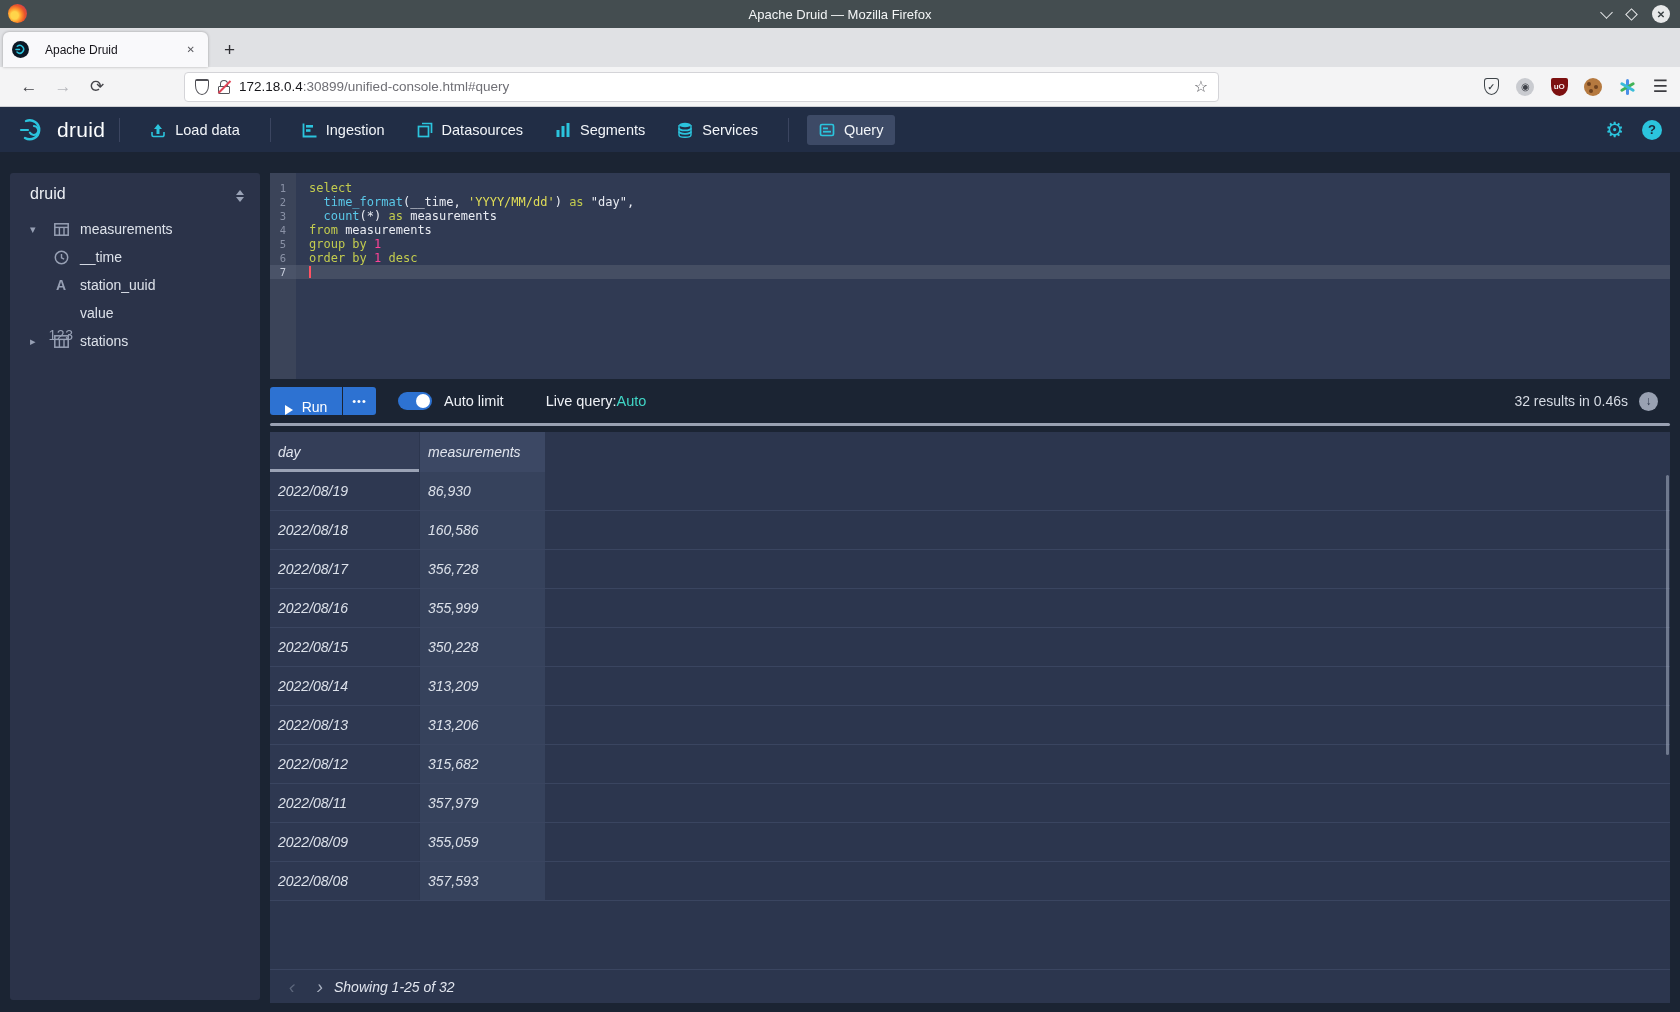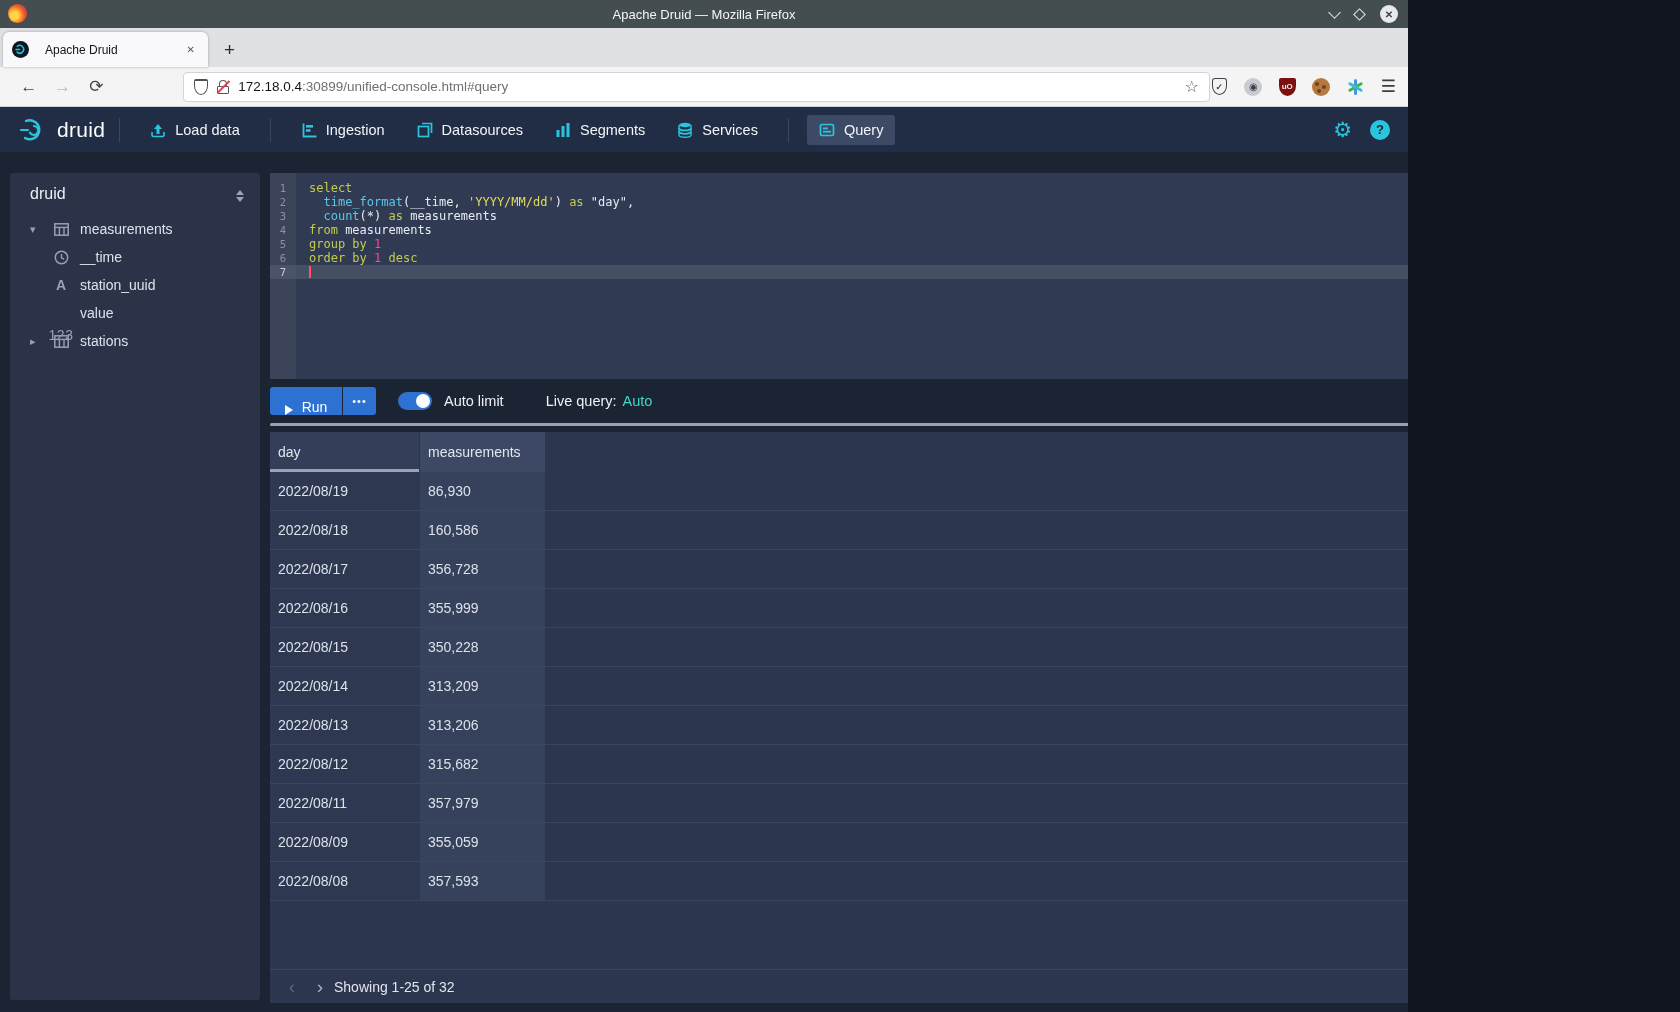--- a/index.html
+++ b/index.html
@@ -1,17 +1,17 @@
 <!DOCTYPE html>
 <html><head>
 <meta charset="utf-8">
 <style>
   * { margin:0; padding:0; box-sizing:border-box; }
   html,body { background:#10151f; }
-  .stage { position:relative; width:1408px; height:1012px; overflow:hidden;
+  .stage { position:relative; width:1680px; height:1012px; overflow:hidden;
            font-family:"Liberation Sans", sans-serif; }
 
   
   .titlebar { position:relative; height:28px; background:#444d50; display:flex; align-items:center; }
   .ff-logo { position:absolute; left:8px; top:4px; width:19px; height:19px; border-radius:50%;
              background:radial-gradient(circle at 35% 60%, #ffd54a 0 22%, #ff9a2e 38%, #e8552a 60%, #b5257e 100%); }
   .win-title { position:absolute; left:0; right:0; text-align:center; color:#f4f6f7; font-size:13px; }
   .win-controls { position:absolute; right:10px; top:0; height:28px; display:flex; align-items:center; gap:16px; }
   .wc-chevron { width:9px; height:9px; border-right:1.6px solid #e8eaeb; border-bottom:1.6px solid #e8eaeb;
                 transform:rotate(45deg); margin-top:-4px; }
@@ -109,29 +109,29 @@
   .runbar { position:absolute; left:270px; top:235px; width:1400px; height:28px; display:flex; align-items:center; }
   .btn-run { height:28px; width:72px; background:#2d72d2; color:#fff; border-radius:3px 0 0 3px;
              display:flex; align-items:flex-end; justify-content:center; gap:9px; font-size:14px; }
   .play { width:0; height:0; border-left:8px solid #fff; border-top:5px solid transparent; border-bottom:5px solid transparent; }
   .btn-more { height:28px; width:33px; background:#2d72d2; color:#fff; border-radius:0 3px 3px 0; margin-left:1px;
               display:flex; align-items:center; justify-content:center; font-size:11px; letter-spacing:1px; }
   .switch { margin-left:22px; width:34px; height:18px; background:#2d72d2; border-radius:10px; position:relative; }
   .switch .knob { position:absolute; right:2px; top:2px; width:14px; height:14px; border-radius:50%; background:#fff; }
   .lbl-autolimit { margin-left:12px; color:#eef1f6; font-size:14.5px; }
   .lbl-livequery { margin-left:42px; color:#eef1f6; font-size:14.5px; }
-  .lbl-livequery .auto { color:#40d6c6; margin-left:6px; }
+  .lbl-livequery .auto { color:#40d6c6; margin-left:0; }
   .run-right { margin-left:auto; display:flex; align-items:center; gap:11px; color:#d6dbe4; font-size:14px; padding-right:12px; }
   .dl-circle { width:19px; height:19px; border-radius:50%; background:#99a1b2; color:#2b3448; font-weight:bold;
                font-size:12px; display:flex; align-items:center; justify-content:center; }
 
   .resizer { position:absolute; left:270px; top:271px; width:1400px; height:3px; background:#99a1b2; border-radius:2px; }
 
   
-  .results { position:absolute; left:270px; top:280px; width:1400px; height:571px; background:#2c364e; overflow:hidden; }
+  .results { position:absolute; left:270px; top:280px; width:1400px; height:571px; background:#2c364e; overflow:hidden;font-style:italic; }
   .thead { display:flex; height:40px; }
   .th { display:flex; align-items:center; padding-left:8px; font-size:14px; color:#e1e5ee; }
   .th.c-day { width:149px; background:#343e58; box-shadow:inset 0 -3px 0 #9aa2b5; }
   .th.c-meas { width:125px; background:#3c4864; margin-left:1px; }
   .trow { display:flex; height:39px; border-bottom:1px solid #3a4560; }
   .td { display:flex; align-items:center; padding-left:8px; font-size:14px; color:#dce1ea; }
   .td.c-day { width:149px; background:#2e3851; }
   .td.c-meas { width:125px; background:#36425c; margin-left:1px; }
   .vscroll { position:absolute; right:1px; top:43px; width:3px; height:280px; background:rgba(168,176,194,.55); border-radius:2px; }
   .tfooter { position:absolute; left:0; right:0; bottom:0; height:34px; background:#2c364e; border-top:1px solid #3a4560;

